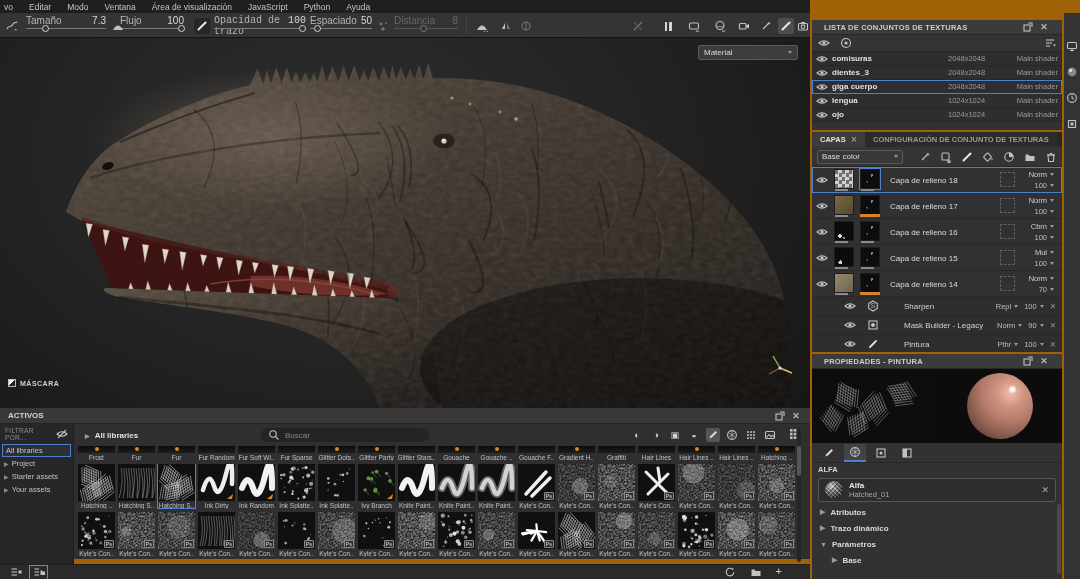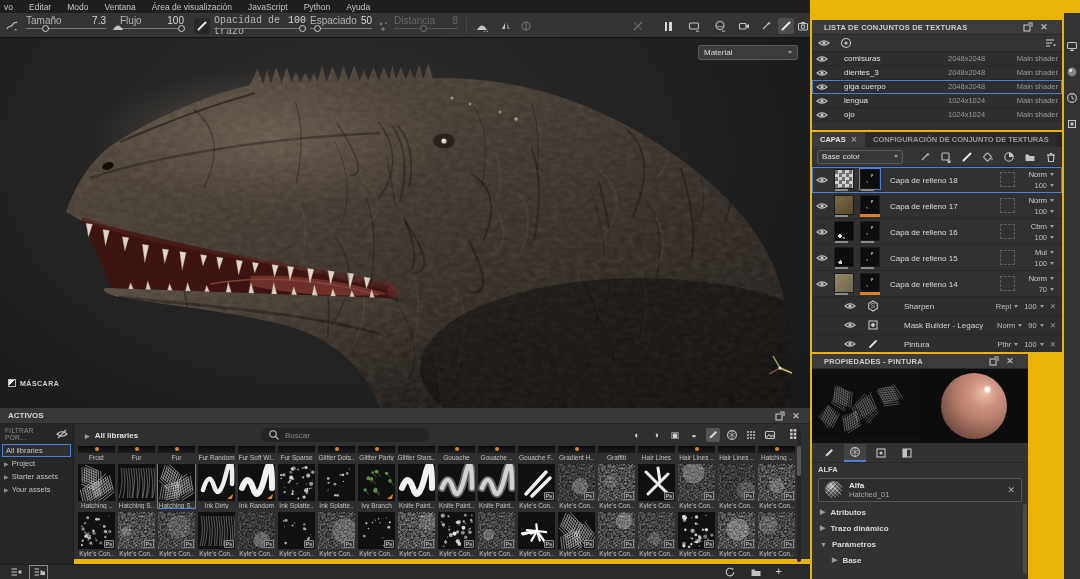--- a/index.html
+++ b/index.html
@@ -1,17 +1,17 @@
 <!DOCTYPE html>
 <html><head>
 <meta charset="utf-8">
 <style>
 *{margin:0;padding:0;box-sizing:border-box}
 html,body{background:#111}
-#app{position:relative;width:1080px;height:579px;background:#eab308;overflow:hidden;
+#app{position:relative;width:1080px;height:579px;background:#a16207;overflow:hidden;
   font-family:"Liberation Sans",sans-serif;font-size:8px;color:#c9c9c9}
 
 #menubar{position:absolute;left:0;top:0;width:810px;height:13px;background:#1f1f1f;
   display:flex;align-items:center;gap:16px;padding-left:4px}
 .menu-item{font-size:8.5px;color:#c5c5c5;white-space:nowrap}
 
 #toolbar{position:absolute;left:0;top:13px;width:810px;height:25px;background:#343434;border-bottom:1px solid #151515}
 .tgroup{position:absolute;top:2px;height:21px}
 .trow{display:flex;justify-content:space-between;font-size:10px;color:#b5b5b5;height:10px}
 .trow .tval{color:#d8d8d8}
@@ -35,21 +35,21 @@
 #mask-box{width:8px;height:8px;border:1px solid #bbb;background:linear-gradient(135deg,#fff 45%,#222 46%)}
 
 .panel{position:absolute;background:#323232;overflow:hidden}
 .phead{height:15px;background:#3b3b3b;display:flex;align-items:center;padding:0 12px;
   font-size:7.5px;font-weight:bold;color:#cdcdcd;letter-spacing:.2px;border-bottom:1px solid #272727}
 .phead .sp{flex:1}
 .hicon{width:12px;height:12px;display:flex;align-items:center;justify-content:center;margin-left:4px;color:#aaa}
 
 #ts-toolbar{height:17px;display:flex;align-items:center;padding:0 6px;gap:10px;background:#343434;border-bottom:1px solid #272727}
 .ts-row{position:relative;height:14px;display:flex;align-items:center;padding:0 4px;background:#2e2e2e;border-bottom:1px solid #272727}
-.ts-row .nm{font-weight:normal;color:#e0e0e0;font-size:8px;margin-left:16px;flex:1}
+.ts-row .nm{font-weight:bold;color:#e0e0e0;font-size:8px;margin-left:4px;flex:1}
 .ts-row .res{width:52px;color:#9a9a9a;font-size:7.5px}
 .ts-row .shd{width:58px;color:#9a9a9a;font-size:7.5px;text-align:right}
 .ts-row.sel{outline:1px solid #4e7fd0;outline-offset:-1px}
 
 #layer-tabs{height:15px;display:flex;background:#262626}
 .ltab{display:flex;align-items:center;gap:5px;padding:0 8px;font-size:7.5px;font-weight:bold}
 .ltab.on{background:#3c3c3c;color:#e2e2e2}
 .ltab.off{background:#2b2b2b;color:#9a9a9a}
 #layer-toolbar{height:20px;display:flex;align-items:center;padding:0 5px;background:#343434;border-bottom:1px solid #272727}
 #channel-dd{width:86px;height:14px;border:1px solid #5a5a5a;border-radius:2px;display:flex;align-items:center;
@@ -730,21 +730,21 @@
             </svg>
           </span>
  <span class="f-nm">Pintura</span>
  <span class="f-bl">Pthr <span class="carat"></span></span>
  <span class="f-bl">100 <span class="carat"></span></span>
  <span class="f-bl" style="color:#999">✕</span>
         </div>
       </div>
   </div>
 
-  <div class="panel" id="props-panel" style="left:812px;top:354px;width:216px;height:225px">
+  <div class="panel" id="props-panel" style="left:812px;top:354px;width:250px;height:225px">
     <div class="phead">
       <span>PROPIEDADES - PINTURA</span>
       <span class="sp"></span>
       <span class="hicon">
           <svg width="12" height="12" viewBox="0 0 12 12" fill="none" stroke="#c2c2c2" stroke-width="1.1">
             <rect x="2" y="4" width="6" height="6"></rect>
             <path d="M6,2 h4 v4"></path>
           </svg>
         </span>
       <span class="hicon">

